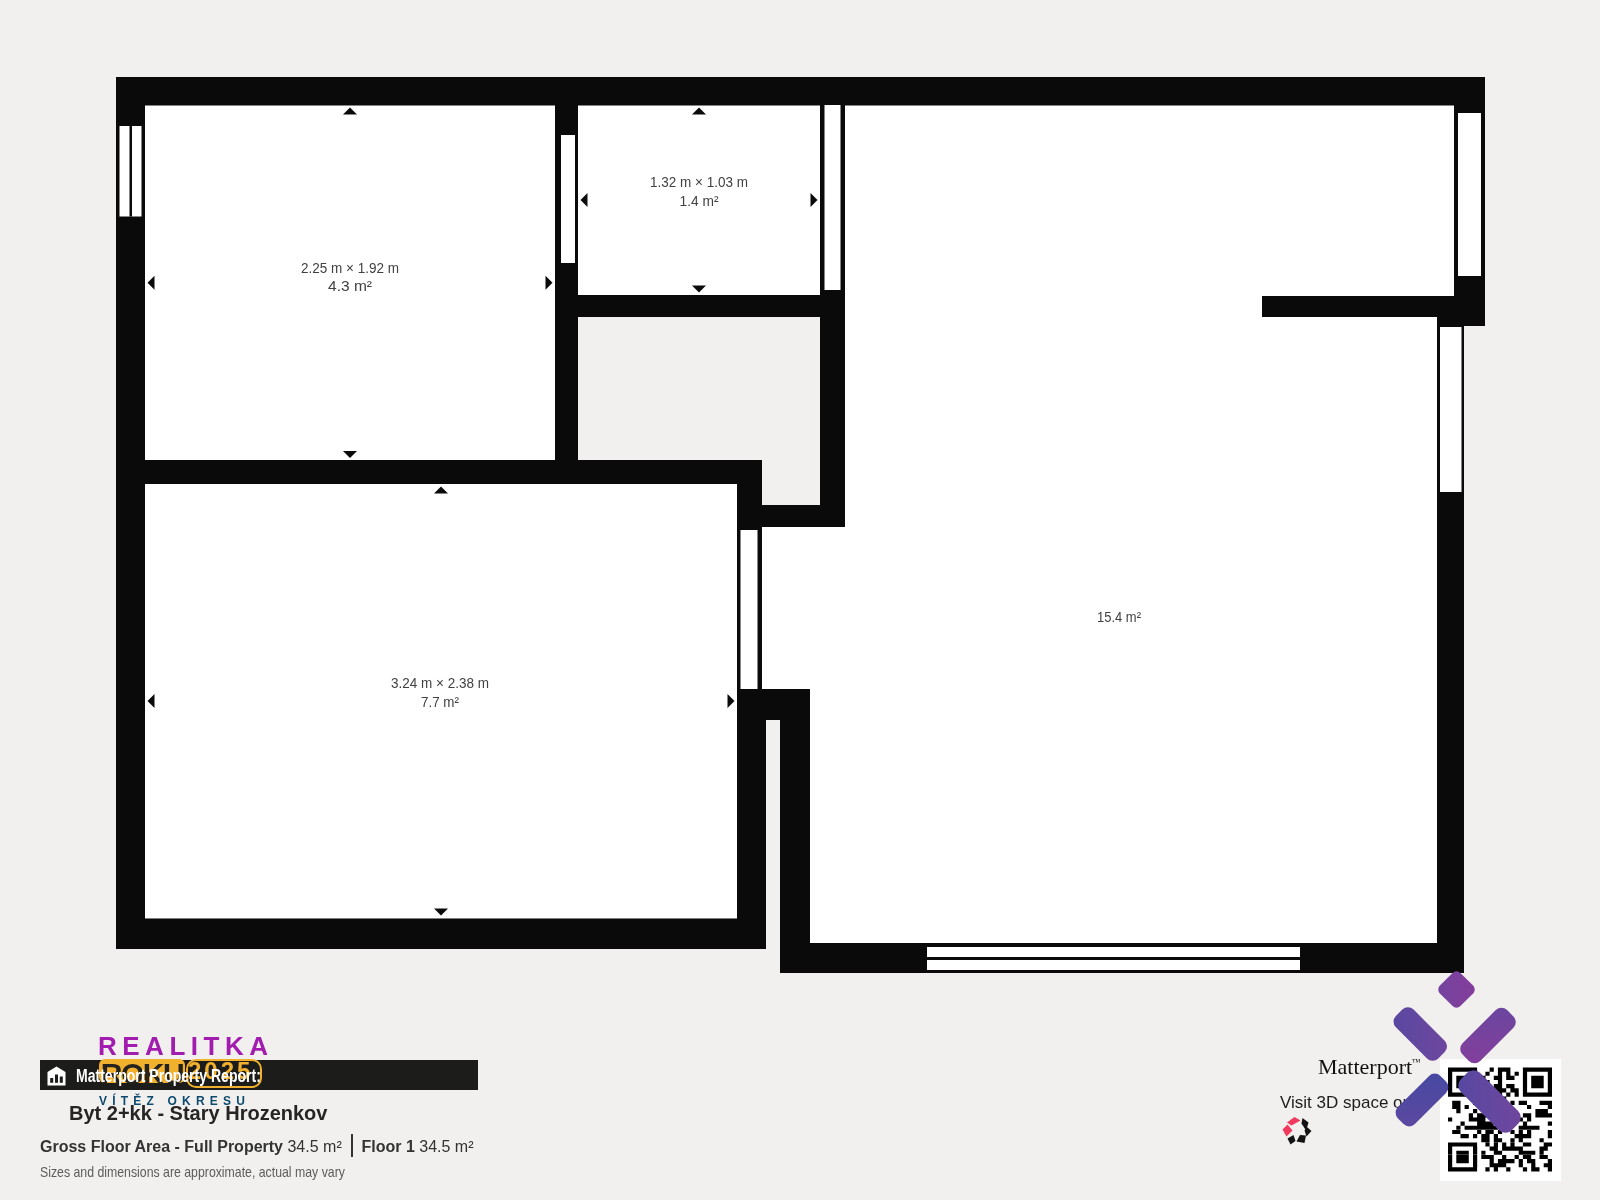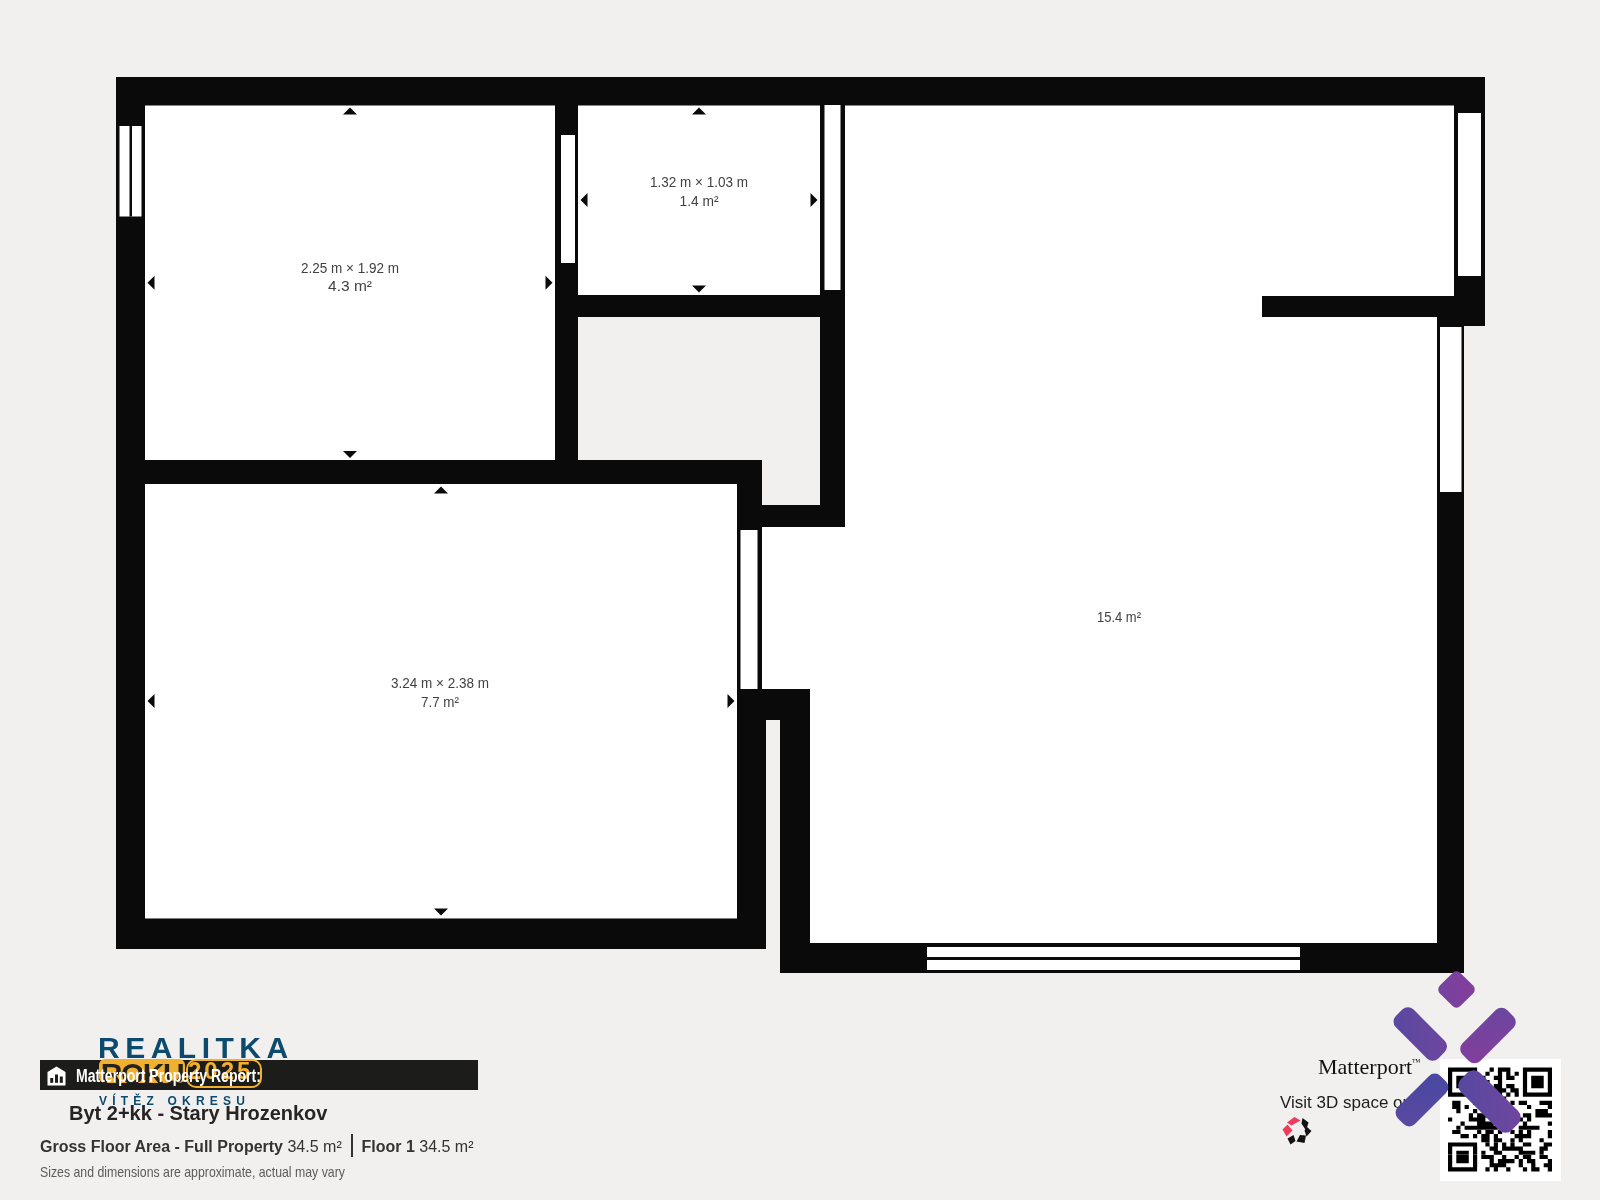--- a/index.html
+++ b/index.html
@@ -128,21 +128,21 @@
   <rect x="8" y="8.5" width="3" height="8.3" fill="#1c1c1a"></rect>
   <rect x="12.8" y="10.5" width="3" height="6.3" fill="#1c1c1a"></rect>
 </svg>
 
 <div style="position:absolute;left:99px;top:1059px;width:86px;height:24px;background:#f1b02e;border-radius:6px;color:#23221e;font-weight:bold;font-size:30px;letter-spacing:-1.5px;text-align:center;line-height:30px;">ROKU</div>
 
 <div style="position:absolute;left:186px;top:1059px;width:72px;height:25.4px;border:2.8px solid #f1b02e;border-radius:10px;color:#f1b02e;font-weight:bold;font-size:24px;letter-spacing:3px;line-height:20px;">2025</div>
 
 <div style="position:absolute;left:76px;top:1066px;color:#ffffff;font-weight:bold;font-size:18px;transform:scaleX(0.78);transform-origin:0 0;white-space:nowrap;">Matterport Property Report:</div>
 
-<div style="position:absolute;left:98px;top:1031px;color:#0c4a6e;font-weight:bold;font-size:30px;letter-spacing:5.5px;">REALITKA</div>
+<div style="position:absolute;left:98px;top:1031px;color:#a21caf;font-weight:bold;font-size:26px;letter-spacing:5.5px;">REALITKA</div>
 
 <div style="position:absolute;left:99px;top:1094px;color:#0c4a6e;font-weight:bold;font-size:12px;letter-spacing:5.2px;">VÍTĚZ OKRESU</div>
 
 <div style="position:absolute;left:40px;top:1102px;color:#262524;font-weight:bold;font-size:20px;margin-left:29px;">Byt 2+kk - Stary Hrozenkov</div>
 
 <div style="position:absolute;left:40px;top:1134px;color:#333333;font-size:16px;"><b>Gross Floor Area - Full Property</b> 34.5 m²&nbsp;&nbsp;<span style="display:inline-block;width:2px;height:23px;background:#333;vertical-align:-5px;"></span>&nbsp;&nbsp;<b>Floor 1</b> 34.5 m²</div>
 
 <div style="position:absolute;left:40px;top:1163px;color:#5c5c5c;font-size:15px;transform:scaleX(0.82);transform-origin:0 0;">Sizes and dimensions are approximate, actual may vary</div>
 
 <div style="position:absolute;left:1280px;top:1093px;color:#1d1d1d;font-size:17px;">Visit 3D space on</div>

